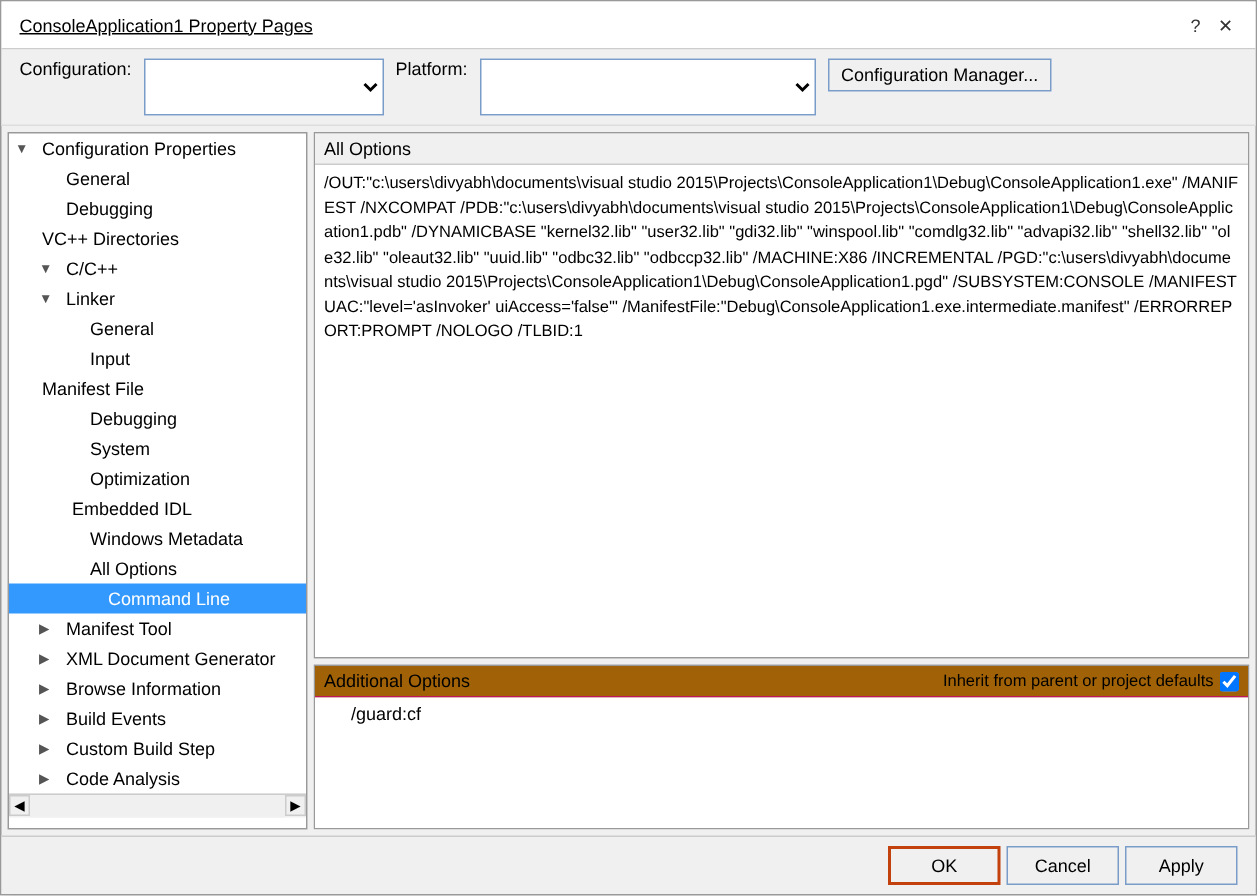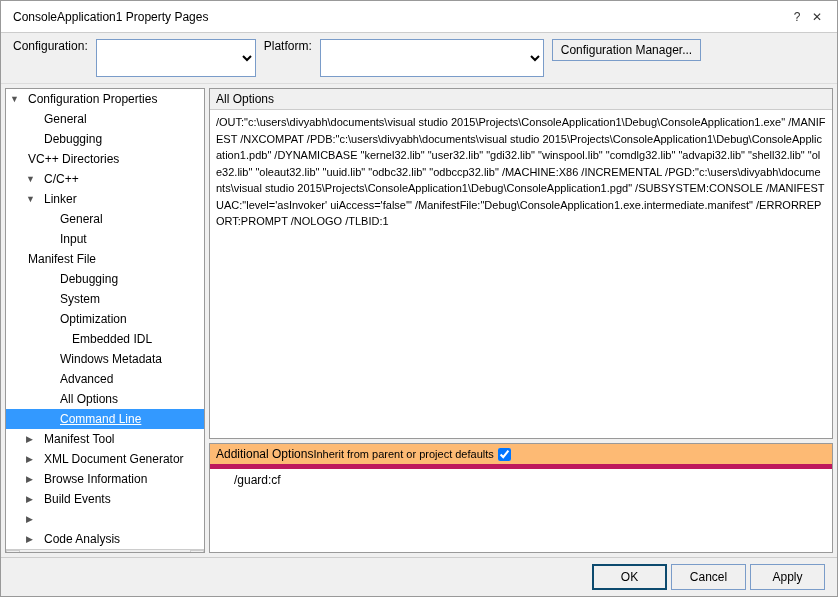--- a/index.html
+++ b/index.html
@@ -28,20 +28,21 @@
       border-bottom: 1px solid #ccc;
       padding: 8px 12px;
       display: flex;
       justify-content: space-between;
       align-items: center;
       height: 32px;
     }
     .title-bar-title {
       font-size: 12px;
       color: #000;
+      text-decoration: underline;
     }
     .title-bar-controls {
       display: flex;
       gap: 4px;
     }
     .title-btn {
       width: 16px;
       height: 16px;
       border: none;
       background: transparent;
@@ -164,24 +165,25 @@
     }
     .additional-section {
       display: flex;
       flex-direction: column;
       border: 1px solid #999;
       background: white;
       height: 110px;
     }
     .additional-header-row {
       display: flex;
+      justify-content: space-between;
       align-items: center;
       padding: 3px 6px;
-      border-bottom: 5px solid #be185d;
-      background: #fdba74;
+      border-bottom: 1px solid #be185d;
+      background: #a16207;
     }
     .inherit-checkbox-row {
       display: flex;
       align-items: center;
       gap: 4px;
       font-size: 11px;
     }
     .additional-textarea {
       flex: 1;
       border: none;
@@ -202,21 +204,21 @@
     }
     .bottom-btn {
       width: 75px;
       height: 26px;
       border: 1px solid #7a9cc9;
       background: #f0f0f0;
       font-size: 12px;
       cursor: pointer;
     }
     .bottom-btn.primary {
-      border: 2px solid #0c4a6e;
+      border: 2px solid #c2410c;
     }
     .tree-panel::-webkit-scrollbar {
       width: 14px;
     }
     .tree-panel::-webkit-scrollbar-track {
       background: #f0f0f0;
     }
     .tree-panel::-webkit-scrollbar-thumb {
       background: #c0c0c0;
       border: 1px solid #999;
@@ -323,37 +325,33 @@
           <span class="tree-label">Debugging</span>
         </div>
         <div class="tree-item" style="padding-left: 36px; justify-content: center;">
           <span class="tree-arrow" style="font-size: 9px; margin-right: 2px;"></span>
           <span class="tree-label">System</span>
         </div>
         <div class="tree-item" style="padding-left: 36px; align-items: center;">
           <span class="tree-arrow" style="font-size: 9px; margin-right: 2px;"></span>
           <span class="tree-label">Optimization</span>
         </div>
-        <div class="tree-item" style="padding-left: 48px;">
+        <div class="tree-item" style="padding-left: 24px;">
           <span class="tree-arrow" style="font-size: 9px; margin-right: 2px;"></span>
           <span class="tree-label">Embedded IDL</span>
         </div>
         <div class="tree-item" style="padding-left: 36px;">
           <span class="tree-arrow" style="font-size: 9px; margin-right: 2px;"></span>
           <span class="tree-label">Windows Metadata</span>
         </div>
         <div class="tree-item" style="padding-left: 36px;">
           <span class="tree-arrow" style="font-size: 9px; margin-right: 2px;"></span>
-          <span class="tree-label">Advanced</span>
-        </div>
-        <div class="tree-item" style="padding-left: 36px;">
-          <span class="tree-arrow" style="font-size: 9px; margin-right: 2px;"></span>
           <span class="tree-label">All Options</span>
         </div>
-        <div class="tree-item selected" style="padding-left: 36px; text-decoration: underline;">
+        <div class="tree-item selected" style="padding-left: 48px;">
           <span class="tree-arrow" style="font-size: 9px; margin-right: 2px;"></span>
           <span class="tree-label">Command Line</span>
         </div>
         <div class="tree-item" style="padding-left: 20px;">
           <span class="tree-arrow" style="font-size: 9px; margin-right: 2px;">▶</span>
           <span class="tree-label">Manifest Tool</span>
         </div>
         <div class="tree-item" style="padding-left: 20px;">
           <span class="tree-arrow" style="font-size: 9px; margin-right: 2px;">▶</span>
           <span class="tree-label">XML Document Generator</span>
@@ -361,20 +359,21 @@
         <div class="tree-item" style="padding-left: 20px;">
           <span class="tree-arrow" style="font-size: 9px; margin-right: 2px;">▶</span>
           <span class="tree-label">Browse Information</span>
         </div>
         <div class="tree-item" style="padding-left: 20px;">
           <span class="tree-arrow" style="font-size: 9px; margin-right: 2px;">▶</span>
           <span class="tree-label">Build Events</span>
         </div>
         <div class="tree-item" style="padding-left: 20px;">
           <span class="tree-arrow" style="font-size: 9px; margin-right: 2px;">▶</span>
+          <span class="tree-label">Custom Build Step</span>
         </div>
         <div class="tree-item" style="padding-left: 20px;">
           <span class="tree-arrow" style="font-size: 9px; margin-right: 2px;">▶</span>
           <span class="tree-label">Code Analysis</span>
         </div>
         <div class="tree-bottom-scroll">
           <div class="scroll-arrow">◀</div>
           <div class="h-scroll-track"></div>
           <div class="scroll-arrow">▶</div>
         </div>

